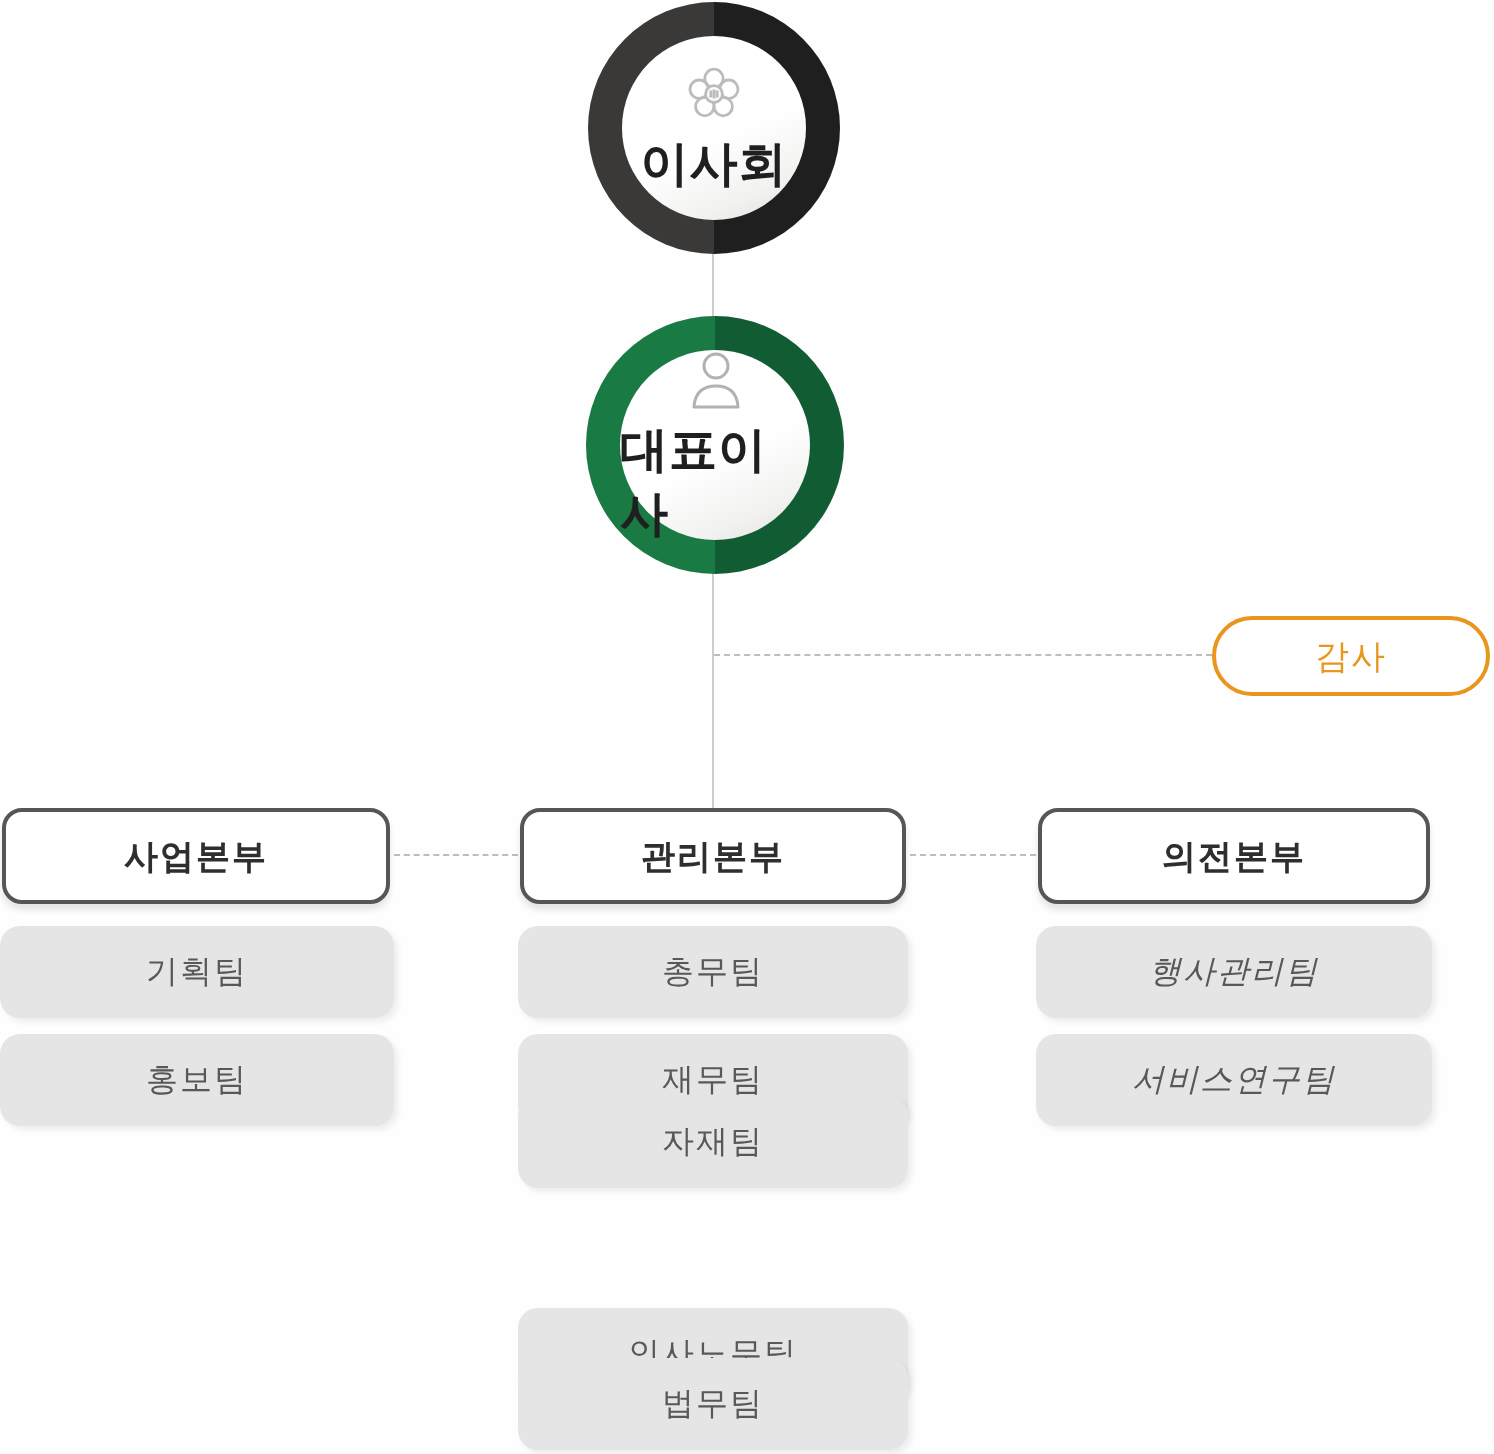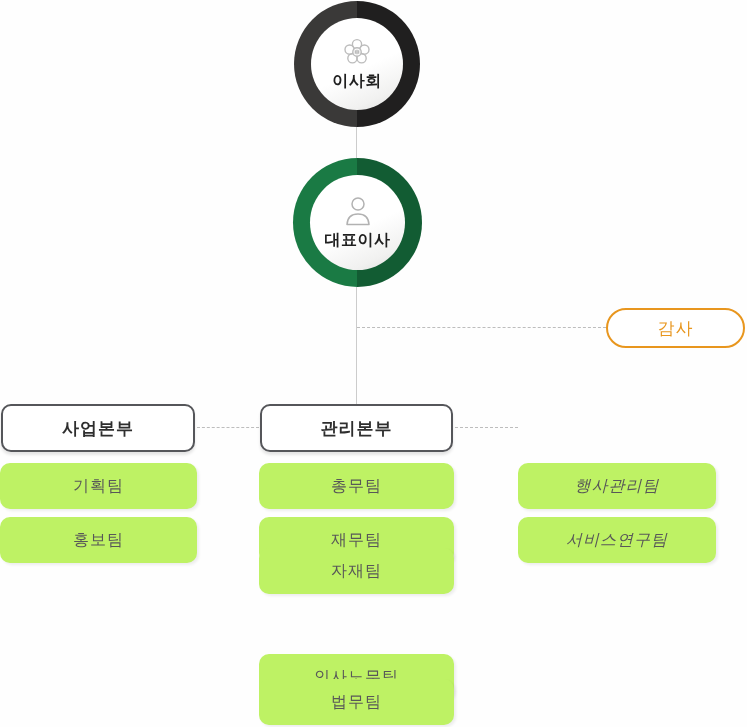--- a/index.html
+++ b/index.html
@@ -59,21 +59,21 @@
     background: linear-gradient(155deg, #ffffff 55%, #f1f1f0 82%, #dddddc 100%);
     display: flex;
     flex-direction: column;
     align-items: center;
     justify-content: center;
     gap: 3px;
   }
   .circle-label {
     color: #1f1f1f;
     font-weight: bold;
-    font-size: 16px;
+    font-size: 24px;
     letter-spacing: 0.5px;
   }
   .node-icon { line-height: 0; }
 
   
   .pill {
     position: absolute;
     left: 606px; top: 308px;
     width: 135px; height: 36px;
     background: #ffffff;
@@ -110,21 +110,21 @@
     z-index: 1;
   }
   .dept-box.c0 { left: 1px;   width: 190px; text-align: right; }
   .dept-box.c1 { left: 260px; width: 189px; }
   .dept-box.c2 { left: 519px; width: 192px; }
 
   
   .team-box {
     position: absolute;
     height: 46px;
-    background: #bef264;
+    background: #e5e5e5;
     border-radius: 10px;
     box-shadow: 2px 2px 3px rgba(0,0,0,0.07);
     display: flex;
     align-items: center;
     justify-content: center;
     color: #585858;
     font-size: 16px;
     letter-spacing: 1px;
     z-index: 1;
   }
@@ -175,20 +175,21 @@
       <span class="circle-label">대표이사</span>
     </div>
   </div>
 
   <div class="pill">
     <span>감사</span>
   </div>
 
   <div class="dept-box c0">사업본부</div>
   <div class="dept-box c1">관리본부</div>
+  <div class="dept-box c2">의전본부</div>
 
   <div class="team-box c0 r0">기획팀</div>
   <div class="team-box c0 r1">홍보팀</div>
 
   <div class="team-box c1 r0">총무팀</div>
   <div class="team-box c1 r1">재무팀</div>
   <div class="team-box c1 r2">자재팀</div>
   <div class="team-box c1 r3">인사노무팀</div>
   <div class="team-box c1 r4">법무팀</div>
 

